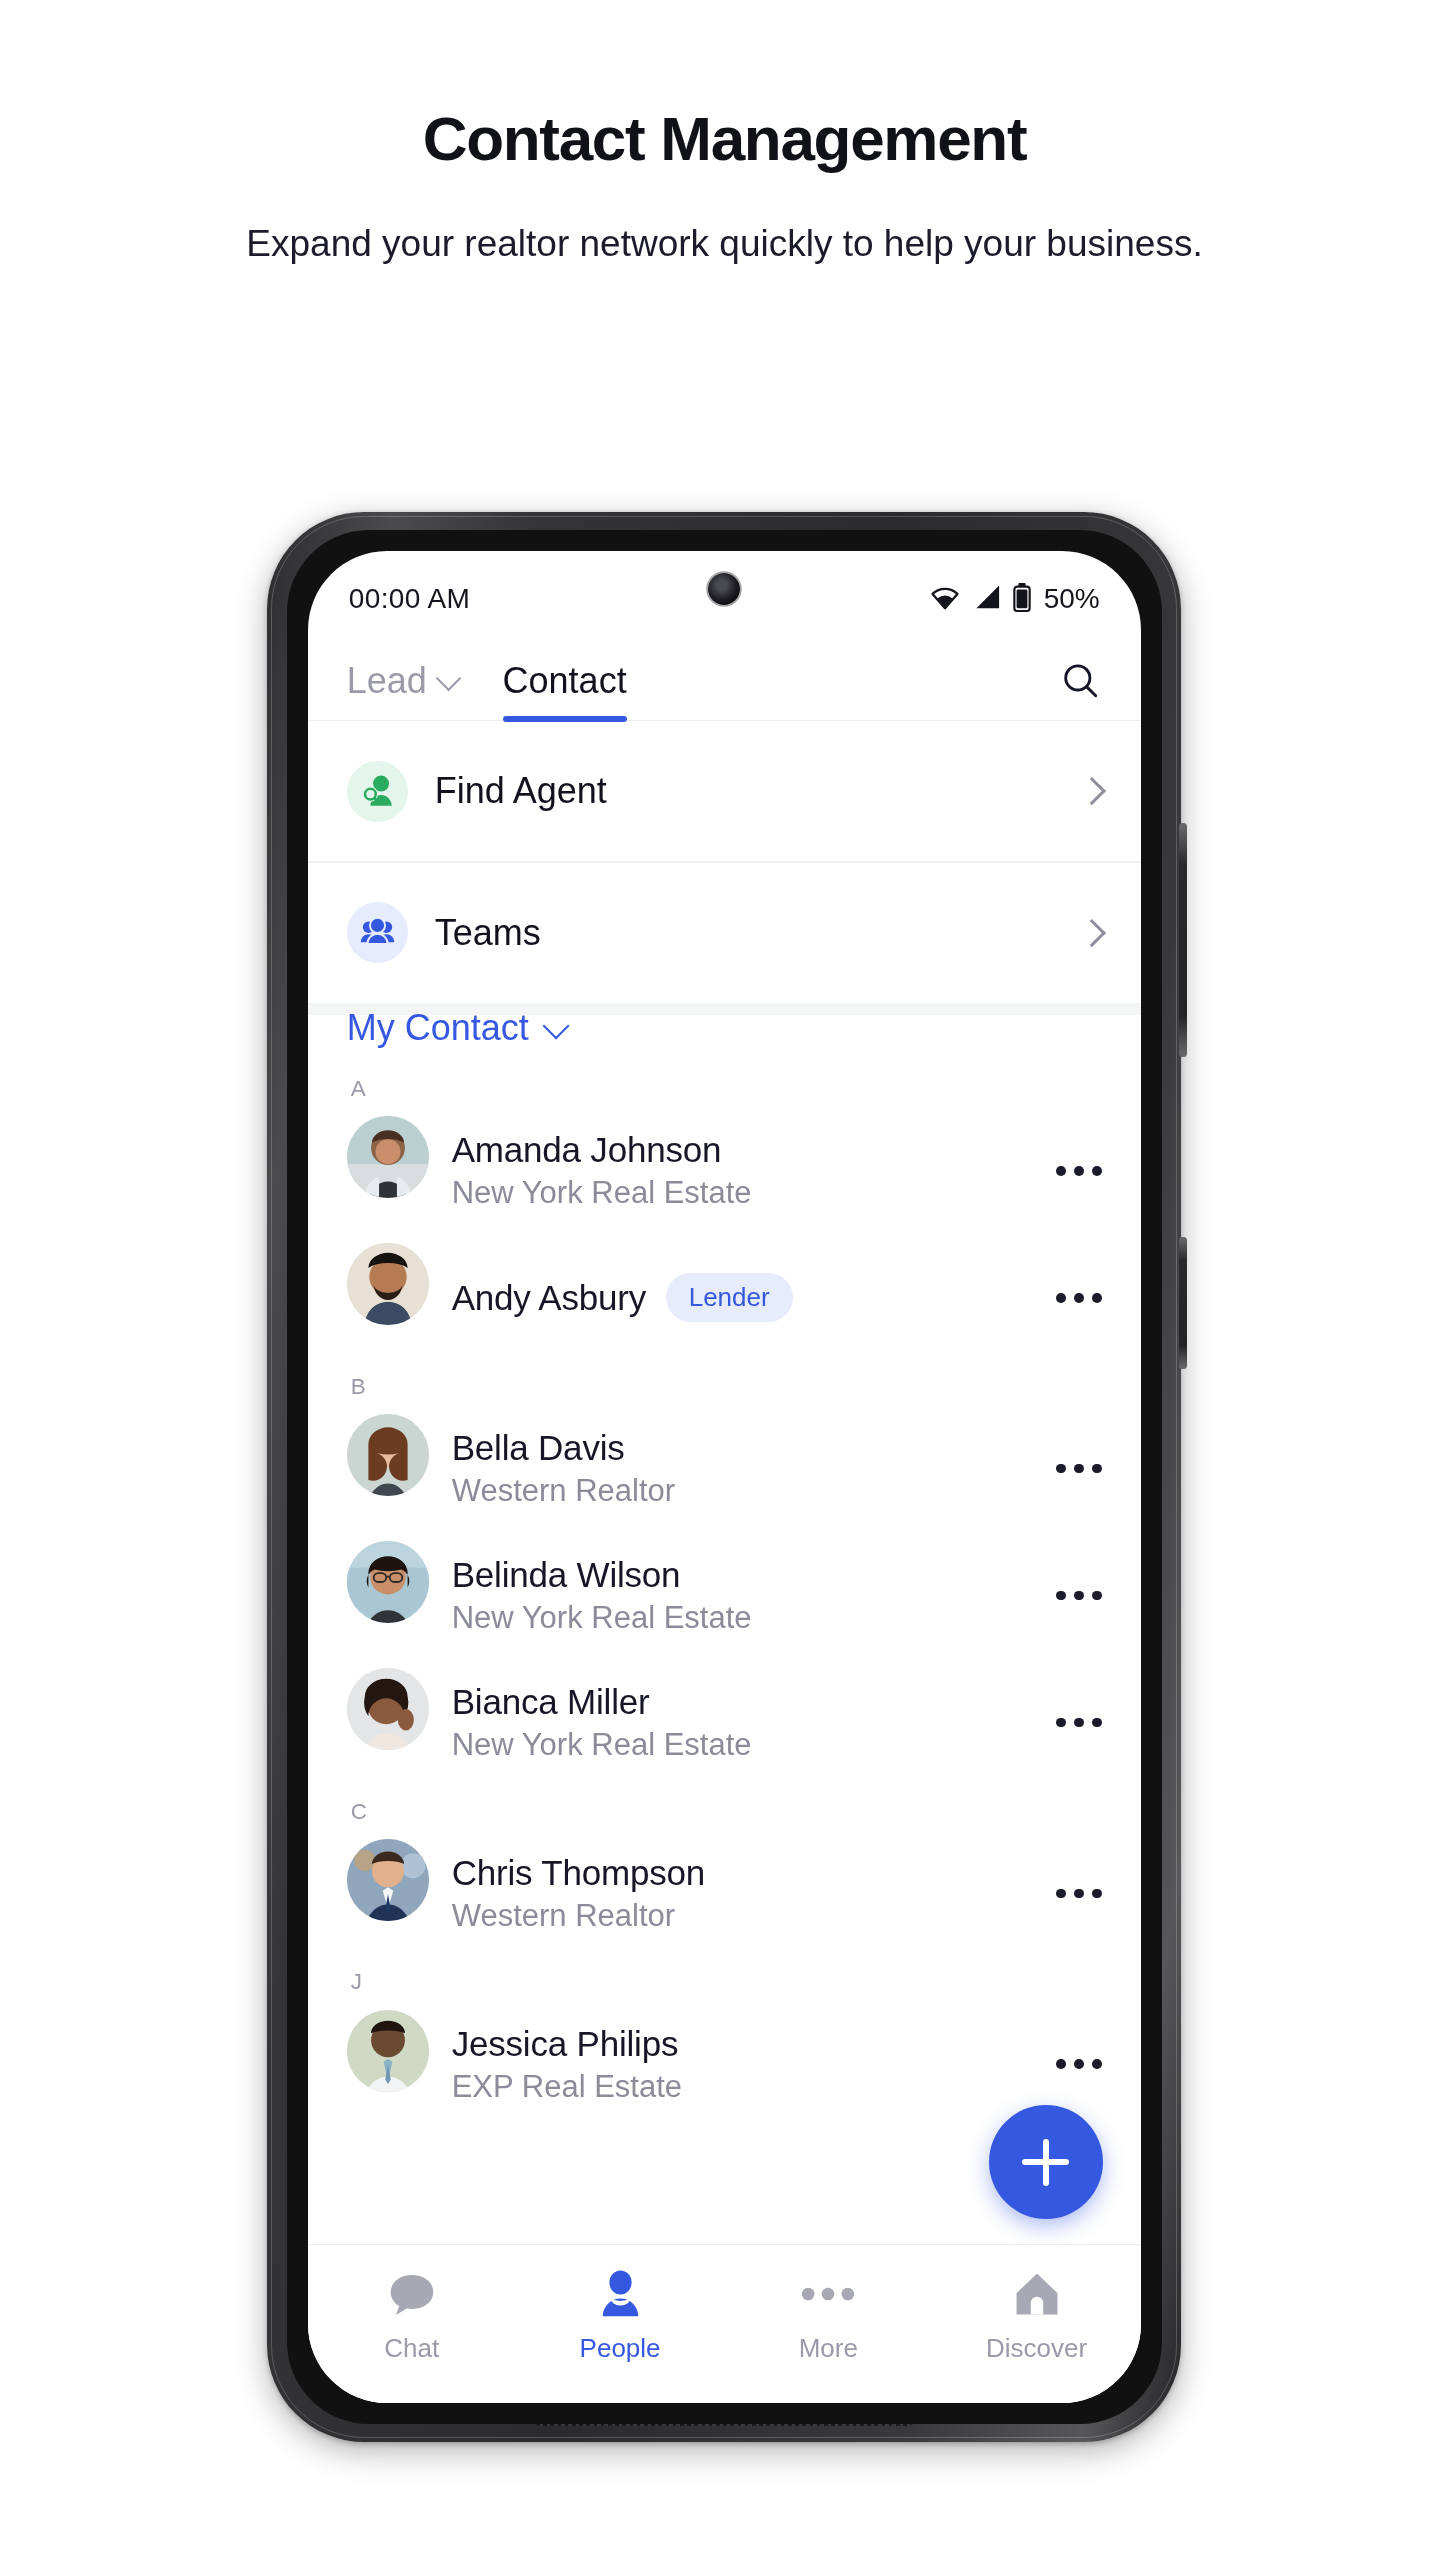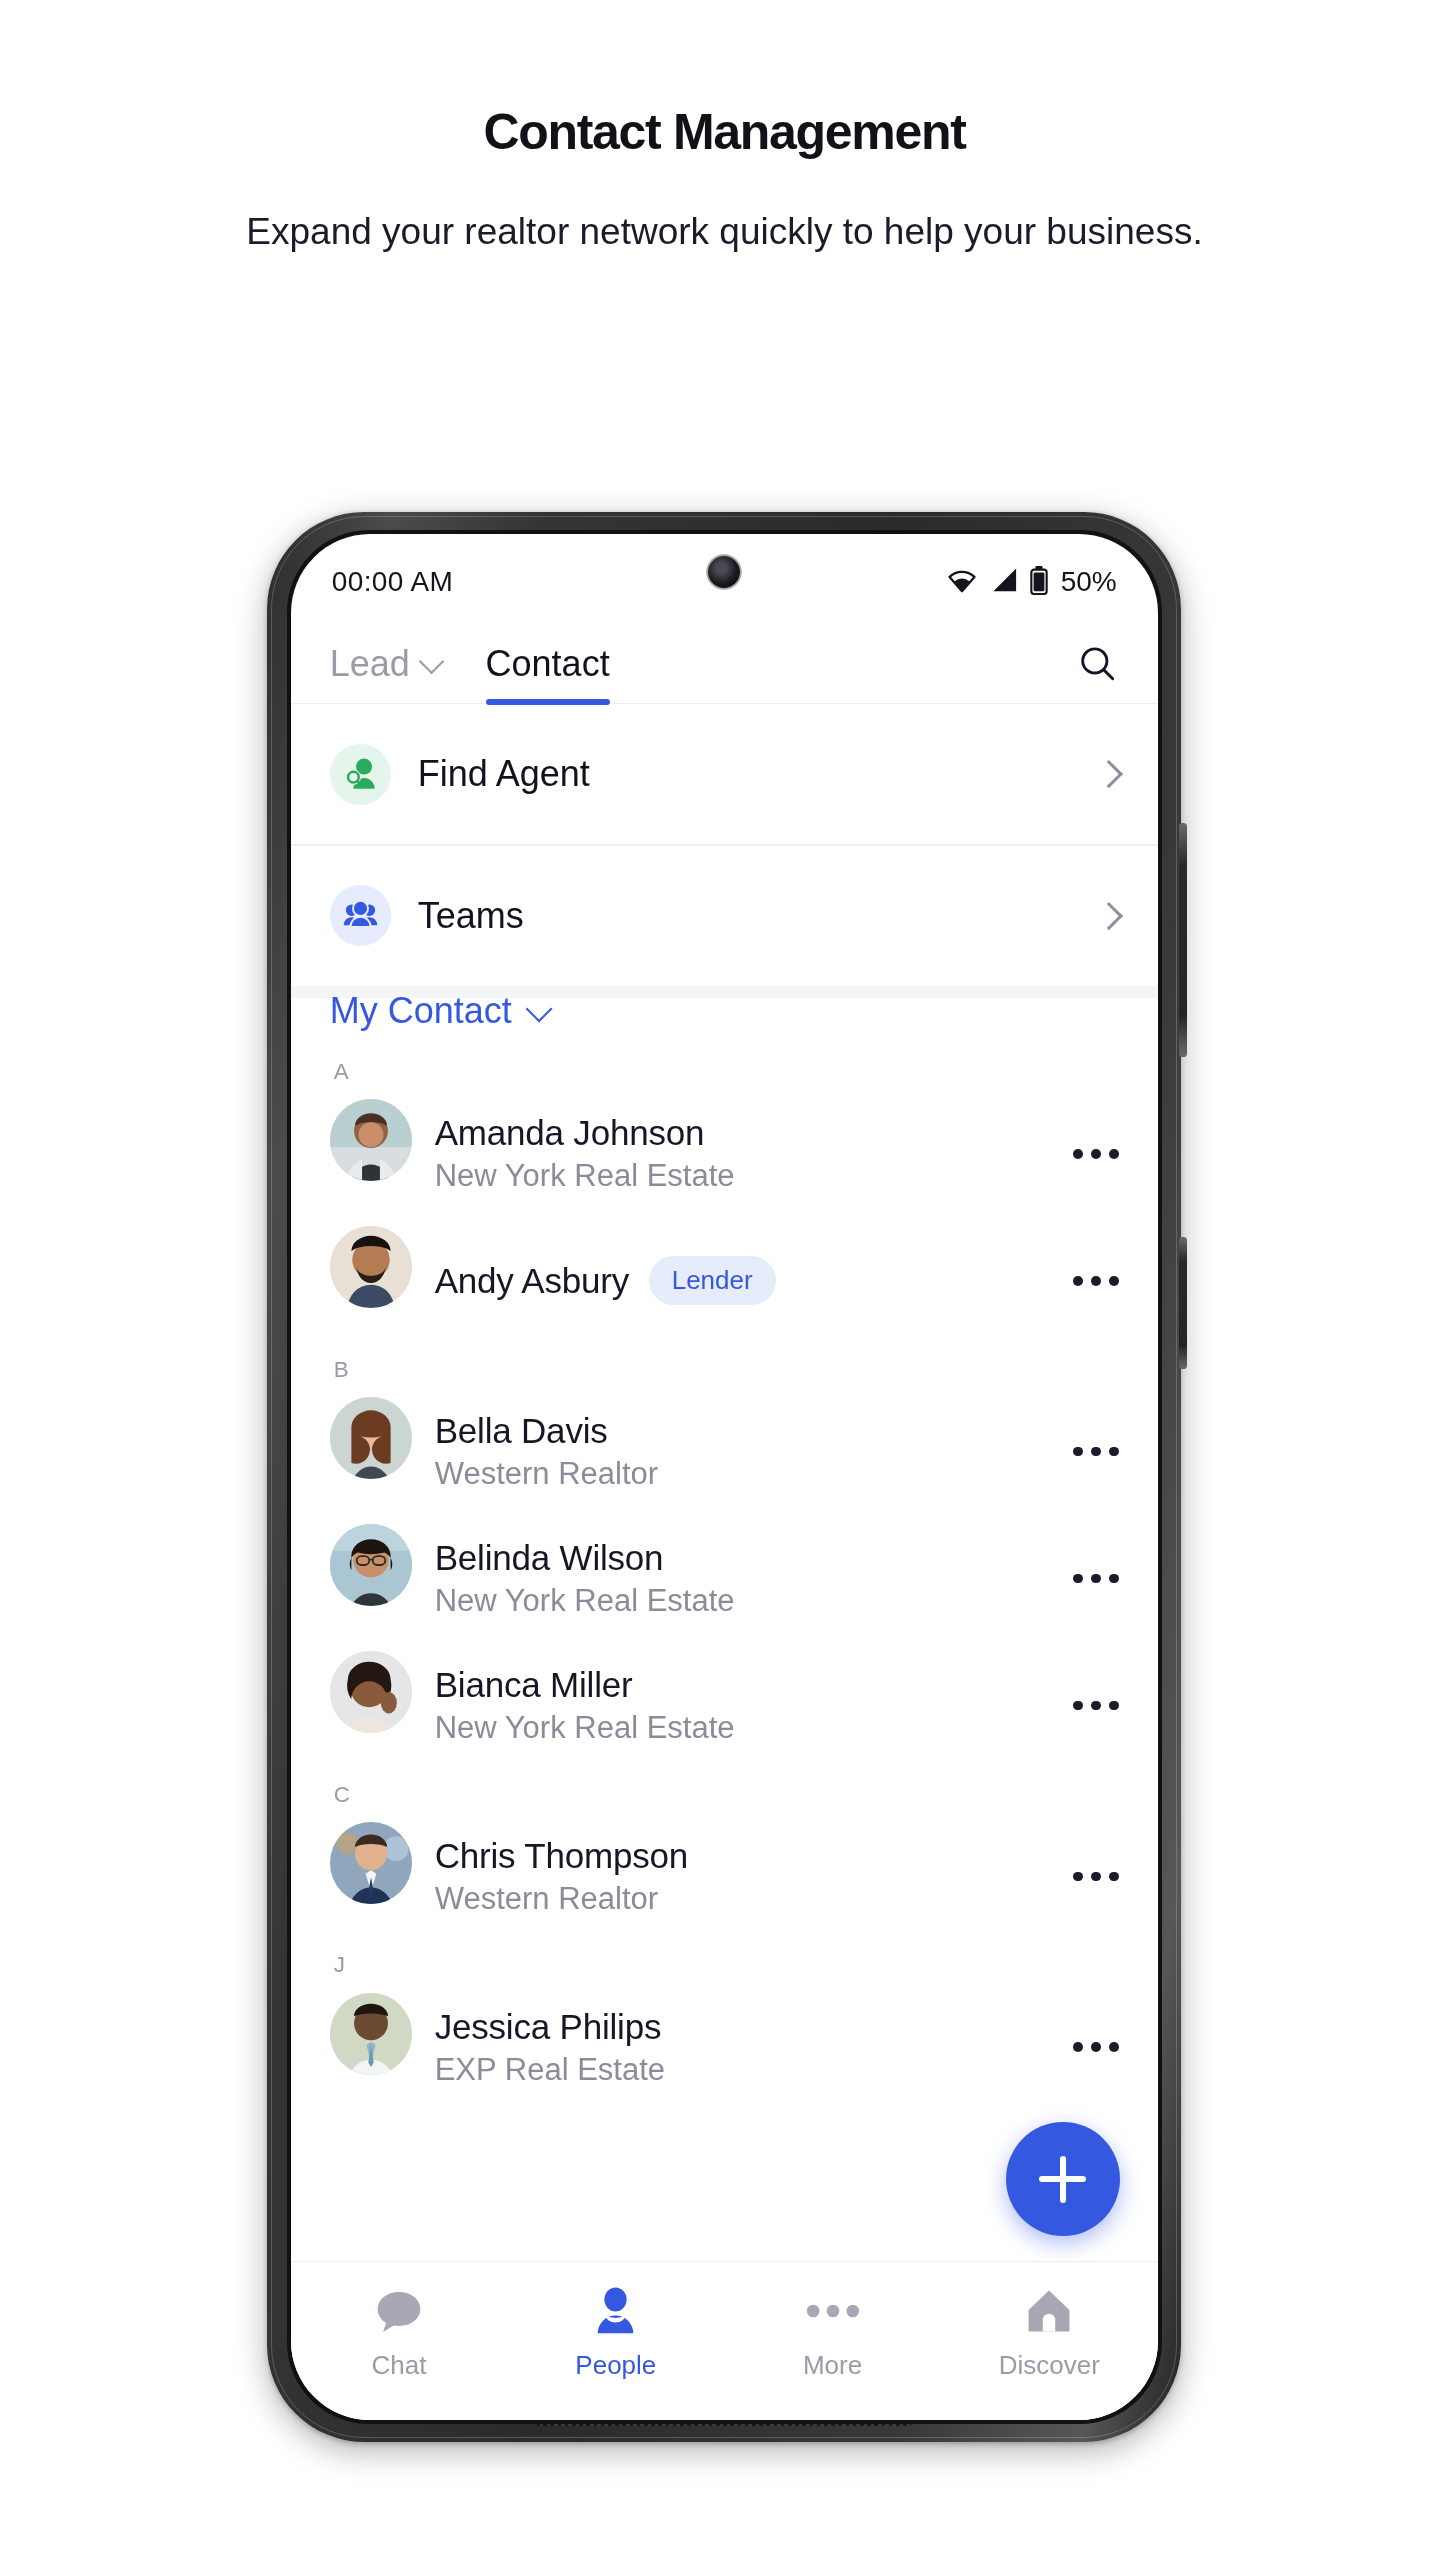--- a/index.html
+++ b/index.html
@@ -6,21 +6,21 @@
   html, body {
     width: 1449px; height: 2576px;
     background: #ffffff;
     font-family: "Liberation Sans", sans-serif;
     overflow: hidden;
   }
 
   
   .page-header { width: 1449px; padding-top: 106px; text-align: center; }
   .page-title {
-    font-size: 50px; font-weight: bold; color: #111118;
+    font-size: 62px; font-weight: bold; color: #111118;
     letter-spacing: -1.3px; line-height: 1.05;
   }
   .page-subtitle {
     margin: 47px auto 0; width: 1002px;
     font-size: 37px; color: #1b1b2c; line-height: 1.38; font-weight: 400;
   }
 
   
   .phone-wrap {
     position: absolute; left: 267px; top: 512px;
@@ -35,21 +35,21 @@
   .phone-frame::after{
     content:""; position:absolute; inset:3.6px; border-radius:93px;
     border:1.8px solid rgba(255,255,255,.20);
     pointer-events:none;
   }
   .phone-inner {
     position: absolute; left: 19.7px; top: 18px;
     width: 875px; height: 1894px;
     border-radius: 82px;
     background: #111;
-    padding: 4px;
+    padding: 21px;
   }
   .screen {
     position: relative; width: 100%; height: 100%;
     border-radius: 79px; background: #ffffff; overflow: hidden;
   }
   .side-btn {
     position: absolute; right: -6.3px; width: 8px;
     background: linear-gradient(180deg,#6a6a6d,#2a2a2c 18%,#242426 82%,#6a6a6d);
     border-radius: 3.6px;
   }

